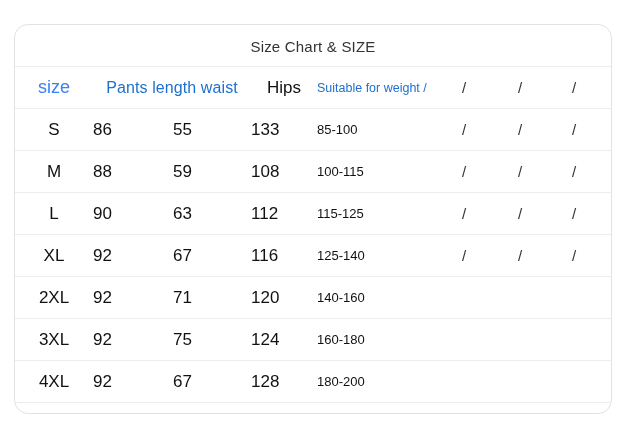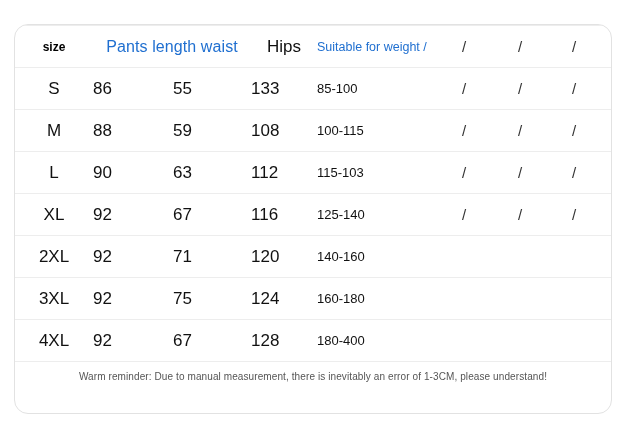--- a/index.html
+++ b/index.html
@@ -55,24 +55,23 @@
   col.c6 { width: 54px; }
   col.c7 { width: 54px; }
   col.c8 { width: 54px; }
 
   
   .hdr td {
     border-top: none;
     height: 42px;
   }
   .h-size {
-    font-size: 12px;
-    color: #000000;
-    text-align: center;
-    font-weight: bold;
+    font-size: 18px;
+    color: #3b82f6;
+    text-align: center;
   }
   .h-blue {
     font-size: 16px;
     color: #1f6fd0;
     text-align: center;
     letter-spacing: 0.1px;
   }
   .h-hips {
     font-size: 17px;
     color: #111111;
@@ -121,20 +120,21 @@
   }
   .footnote-line {
     border-top: 1px solid #ededed;
   }
 </style>
 </head>
 <body>
 
 <div class="card">
 
+  <div class="title">Size Chart &amp; SIZE</div>
 
   <table class="chart">
     <colgroup>
       <col class="c0">
         <col class="c1">
         <col class="c2">
         <col class="c3">
         <col class="c4">
       <col class="c5">
         <col class="c6">
@@ -175,21 +175,21 @@
         <td class="cell-slash">/</td>
         <td class="cell-slash">/</td>
         <td class="cell-slash">/</td>
       </tr>
 
       <tr>
         <td class="cell-size">L</td>
         <td class="cell-num">90</td>
         <td class="cell-num">63</td>
         <td class="cell-num">112</td>
-        <td class="cell-range">115-103</td>
+        <td class="cell-range">115-125</td>
         <td class="cell-slash">/</td>
         <td class="cell-slash">/</td>
         <td class="cell-slash">/</td>
         <td class="cell-slash">/</td>
       </tr>
 
       <tr>
         <td class="cell-size">XL</td>
         <td class="cell-num">92</td>
         <td class="cell-num">67</td>
@@ -223,21 +223,21 @@
         <td class="cell-slash"></td>
         <td class="cell-slash"></td>
         <td class="cell-slash"></td>
       </tr>
 
       <tr>
         <td class="cell-size">4XL</td>
         <td class="cell-num">92</td>
         <td class="cell-num">67</td>
         <td class="cell-num">128</td>
-        <td class="cell-range">180-400</td>
+        <td class="cell-range">180-200</td>
         <td class="cell-slash"></td>
         <td class="cell-slash"></td>
         <td class="cell-slash"></td>
         <td class="cell-slash"></td>
       </tr>
     </tbody>
   </table>
 
   <div class="footnote-line"></div>
   <div class="footnote">Warm reminder: Due to manual measurement, there is inevitably an error of 1-3CM, please understand!</div>

